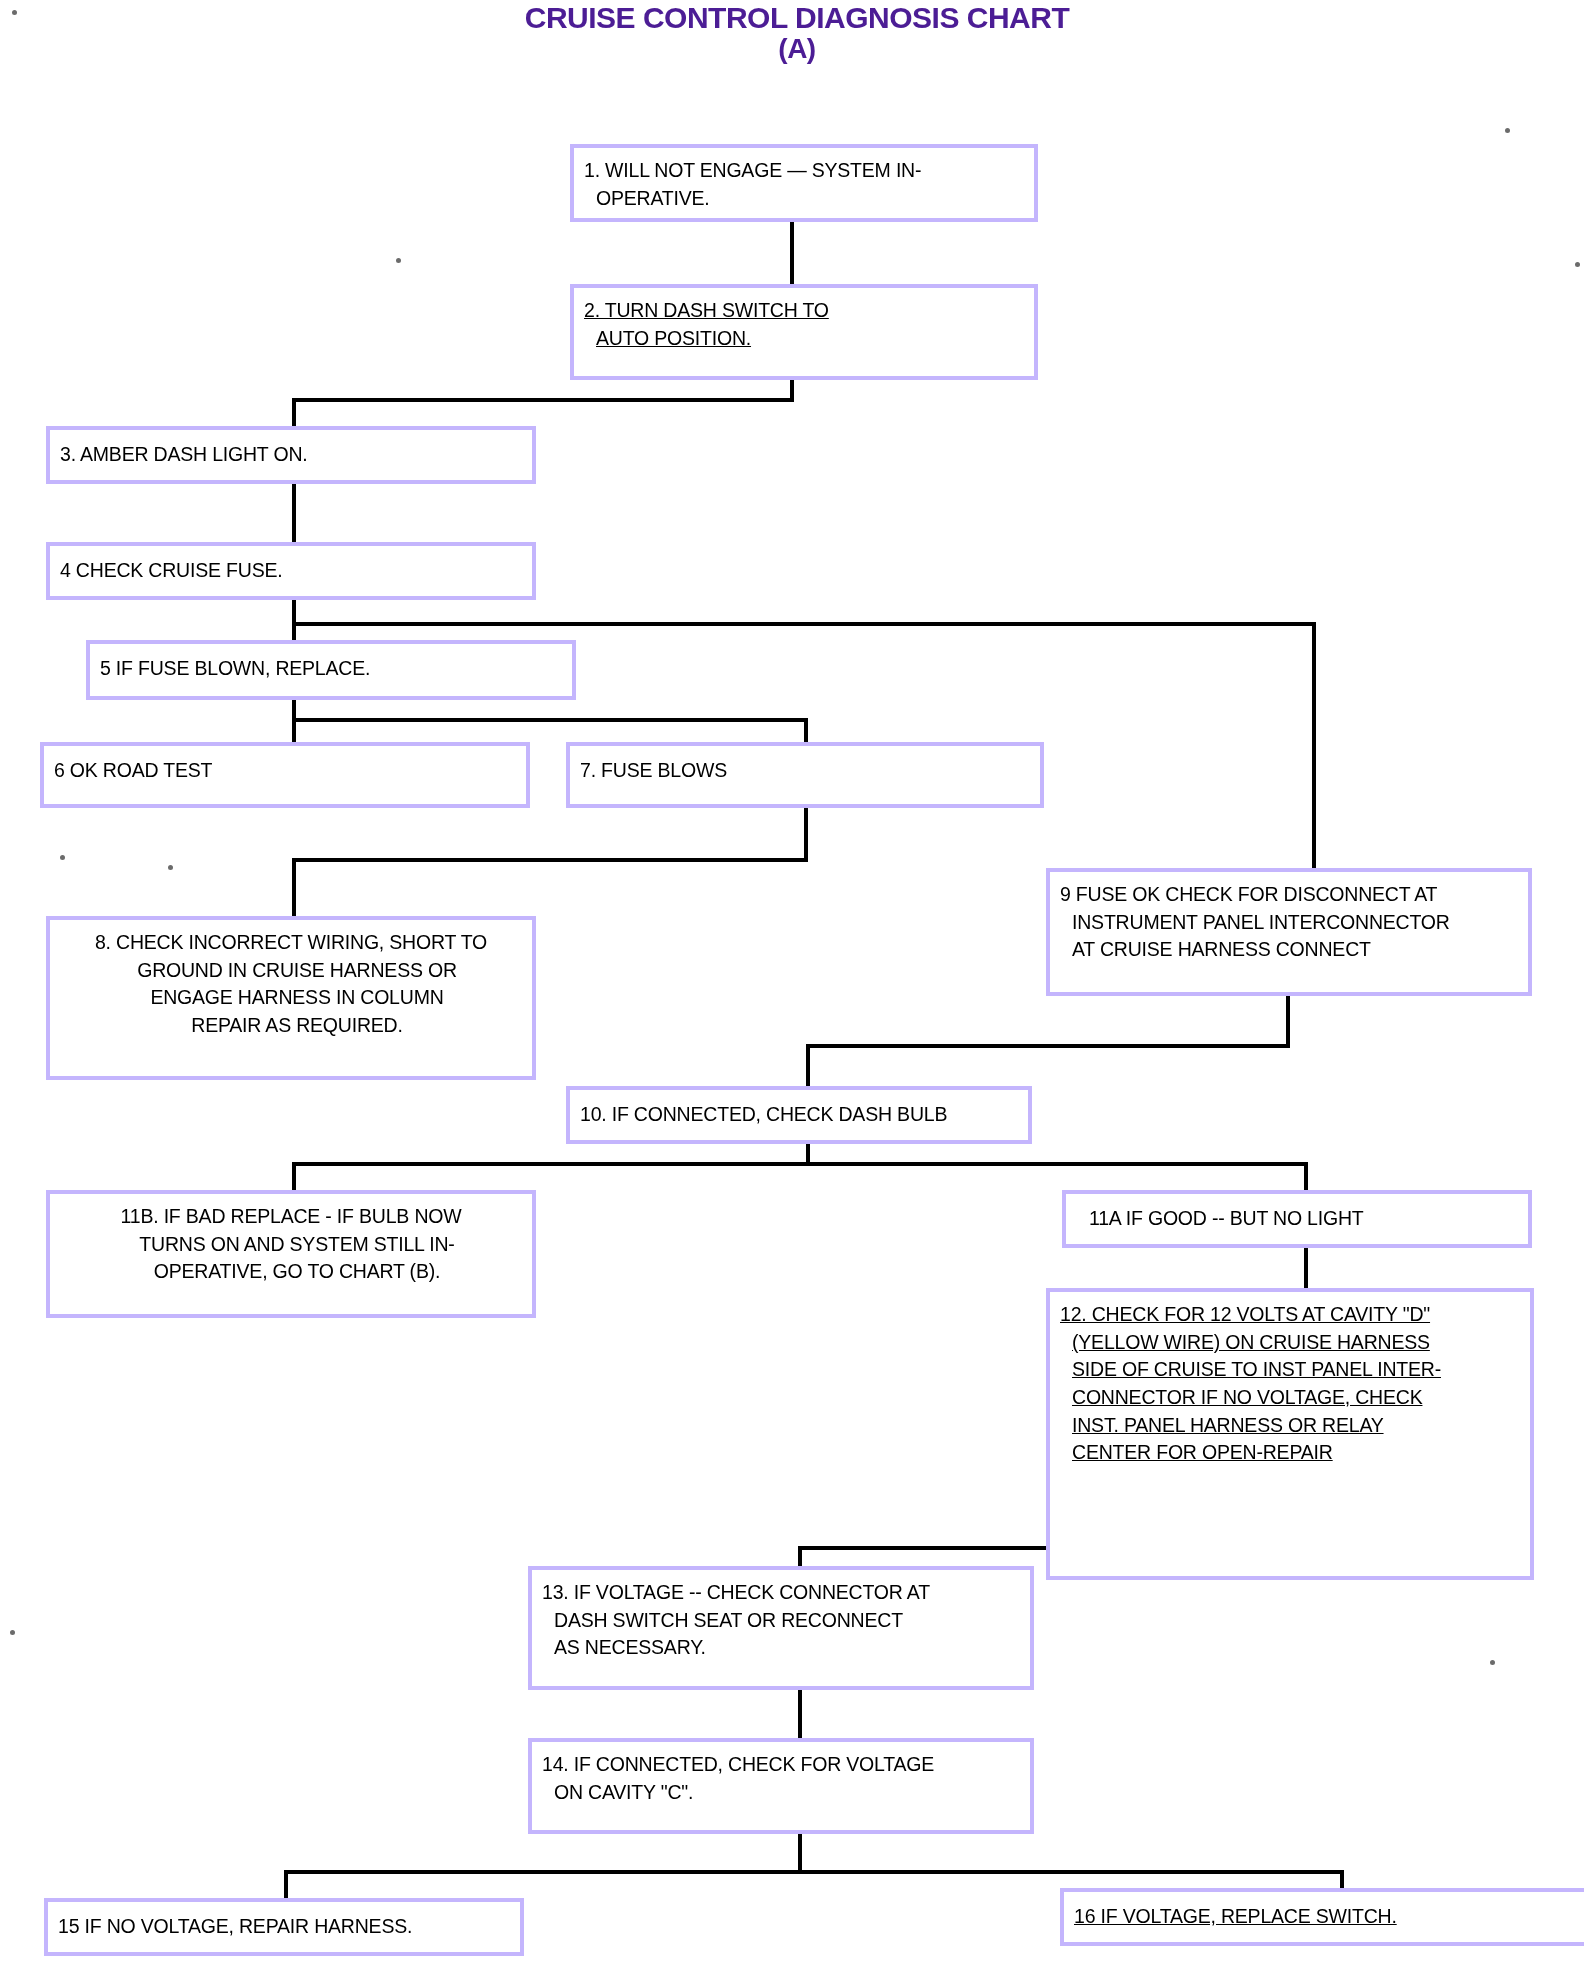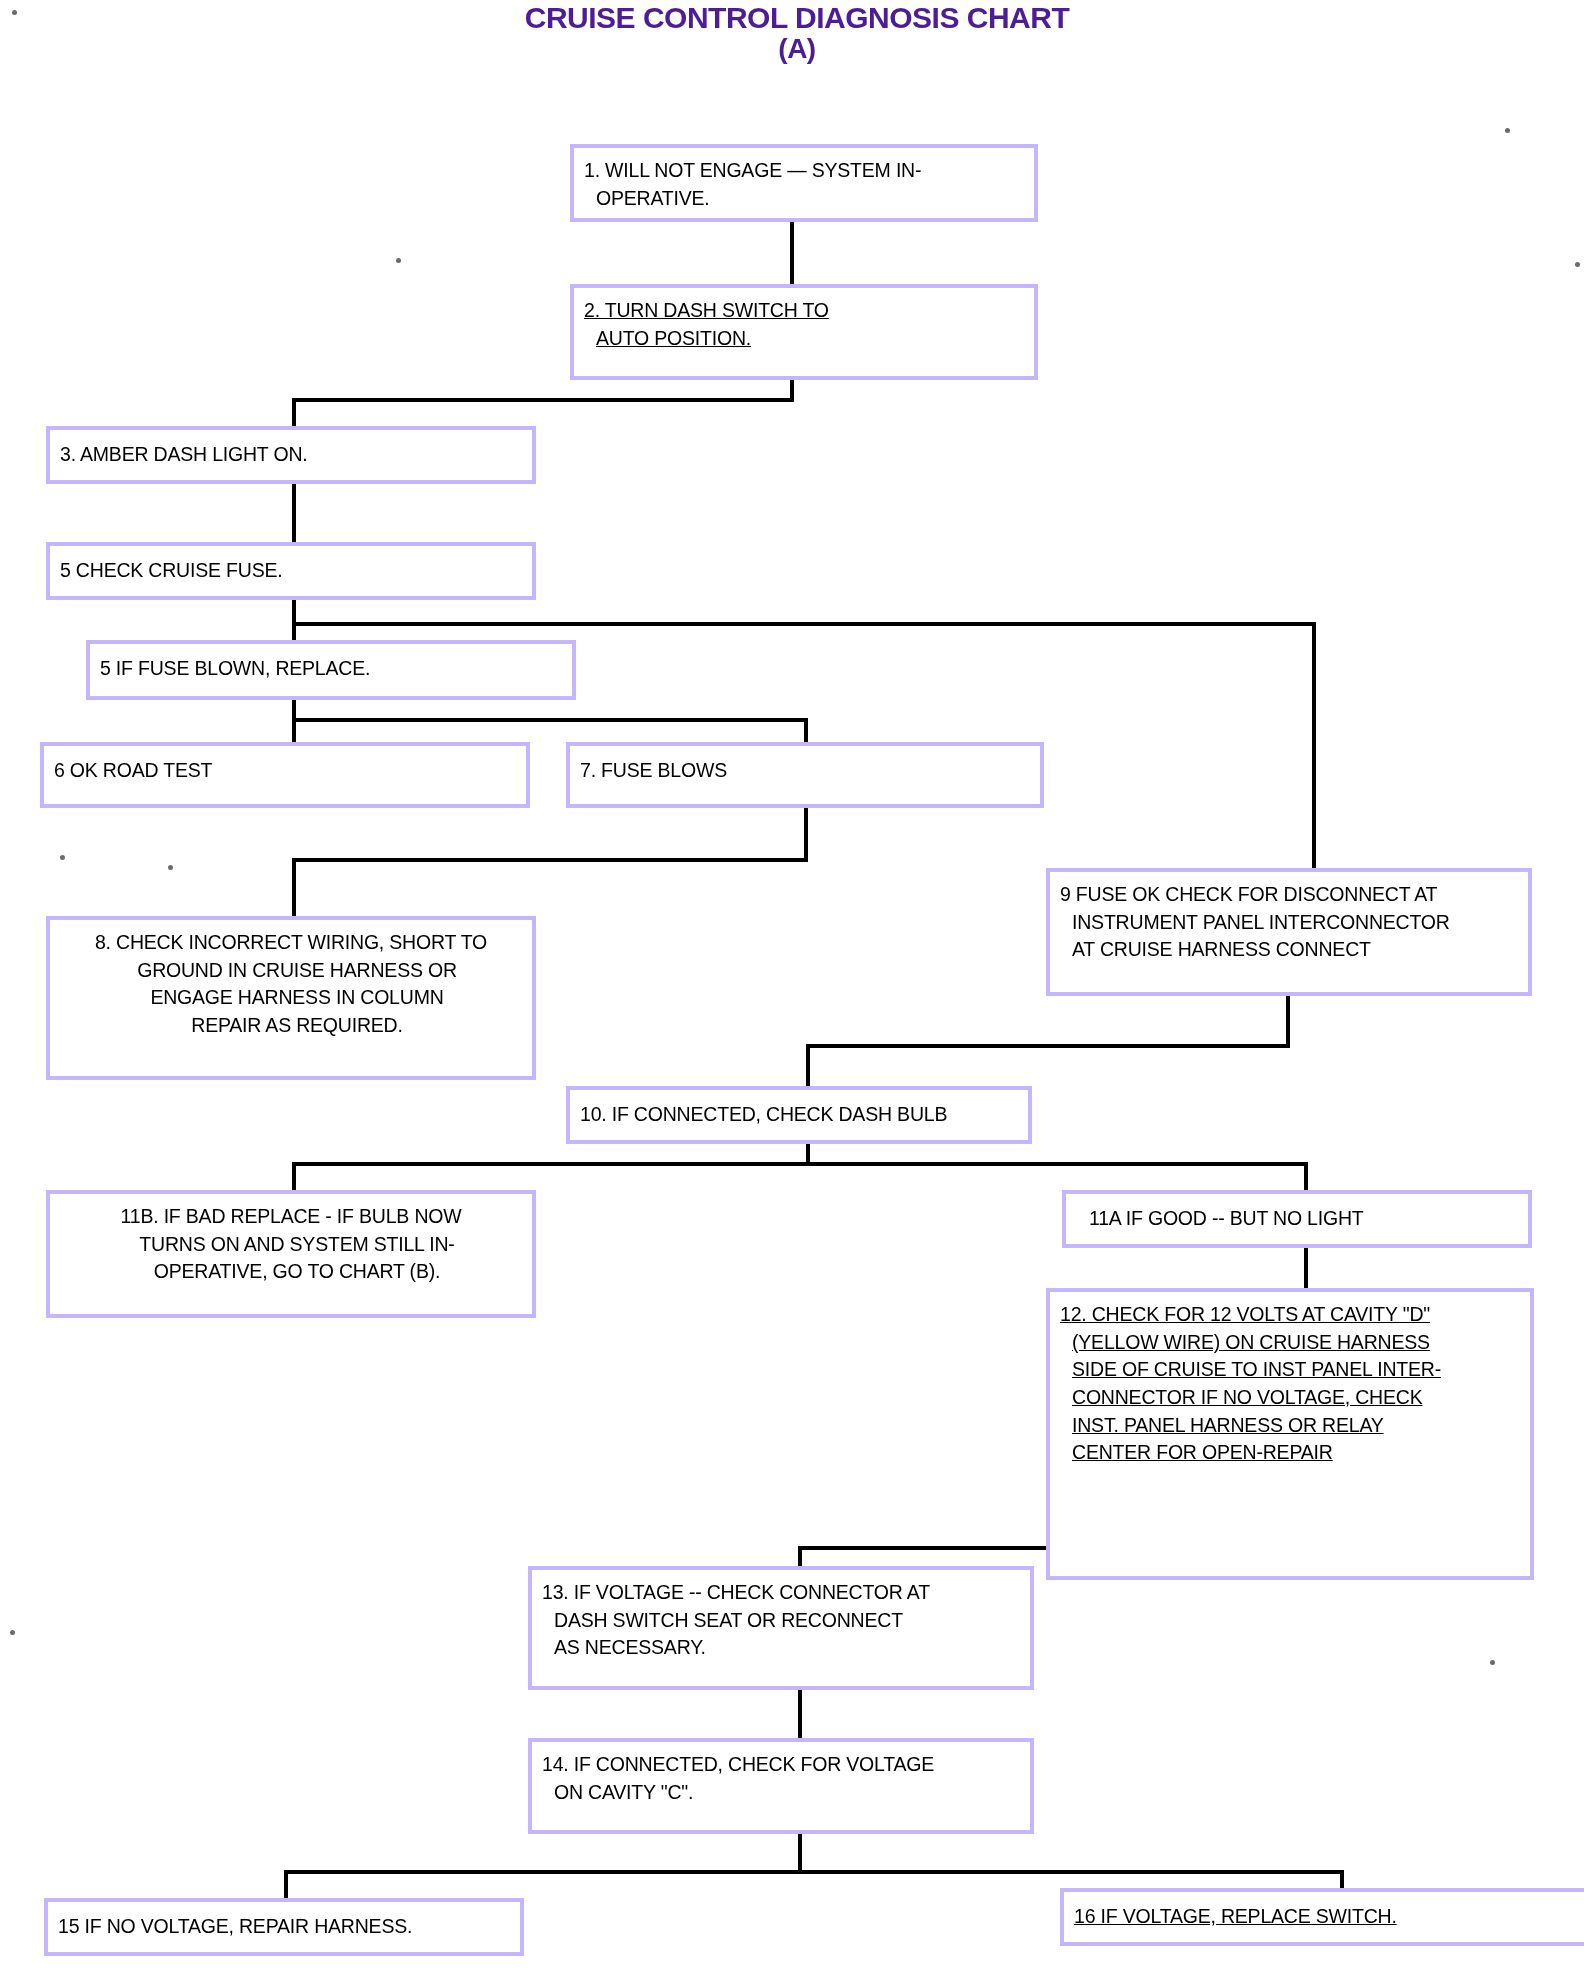--- a/index.html
+++ b/index.html
@@ -134,21 +134,21 @@
   <div class="line v" style="left:1340px;top:1870px; height:32px;"></div>
 
   <div class="node" style="left:570px; top:144px; width:468px; height:78px;">1. WILL NOT ENGAGE — SYSTEM IN-
 OPERATIVE.</div>
 
   <div class="node" style="left:570px; top:284px; width:468px; height:96px;text-decoration:underline;">2. TURN DASH SWITCH TO
 AUTO POSITION.</div>
 
   <div class="node compact" style="left:46px; top:426px; width:490px; height:58px;">3. AMBER DASH LIGHT ON.</div>
 
-  <div class="node compact" style="left:46px; top:542px; width:490px; height:58px;">5  CHECK CRUISE FUSE.</div>
+  <div class="node compact" style="left:46px; top:542px; width:490px; height:58px;">4  CHECK CRUISE FUSE.</div>
 
   <div class="node compact" style="left:46px; top:640px; width:490px; height:60px;margin-left:40px;">5  IF FUSE BLOWN, REPLACE.</div>
 
   <div class="node compact" style="left:40px; top:742px; width:490px; height:66px;">6  OK ROAD TEST</div>
 
   <div class="node compact" style="left:566px; top:742px; width:478px; height:66px;">7. FUSE BLOWS</div>
 
   <div class="node" style="left:46px; top:916px; width:490px; height:164px;text-align:center;">8. CHECK INCORRECT WIRING, SHORT TO
 GROUND IN CRUISE HARNESS OR
 ENGAGE HARNESS IN COLUMN

